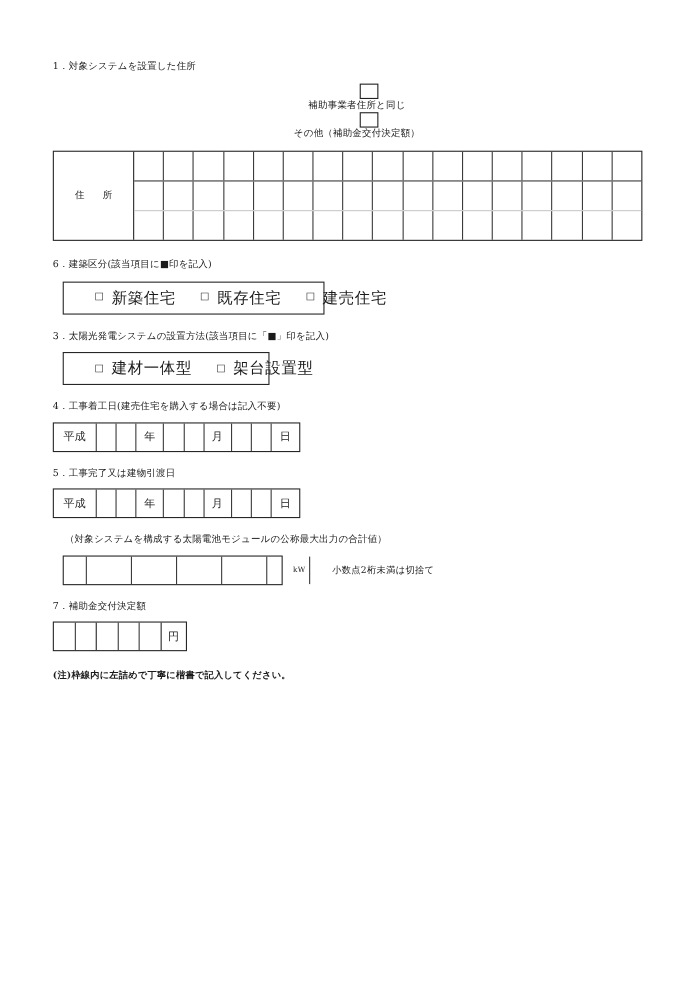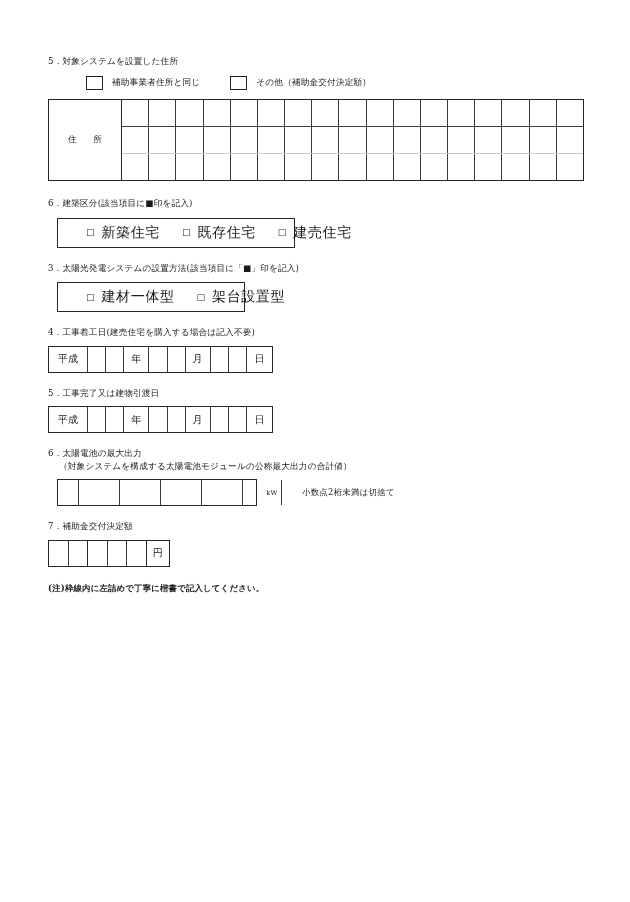--- a/index.html
+++ b/index.html
@@ -52,20 +52,21 @@
   }
 
   .block { position: relative; }
 
   
   .opt-row {
     display: flex;
     align-items: center;
     margin-top: 9px;
     padding-left: 38px;
+    flex-direction: column;
   }
   .bigbox {
     width: 17px;
     height: 14px;
     border: 1.3px solid #222;
     background: #fff;
     box-sizing: border-box;
     flex: none;
   }
   .opt-label {
@@ -183,21 +184,21 @@
   .sp-b { height: 14px; }
   .sp-c { height: 16px; }
 </style>
 </head>
 <body>
 
 <div class="page">
   <div class="sheet">
 
     <div class="block">
-      <div class="sec-title">5．対象システムを設置した住所</div>
+      <div class="sec-title">1．対象システムを設置した住所</div>
 
       <div class="opt-row">
         <span class="bigbox"></span>
         <span class="opt-label">補助事業者住所と同じ</span>
         <span class="bigbox"></span>
         <span class="opt-label">その他（補助金交付決定額）</span>
       </div>
 
       <div class="addr-wrap">
         <div class="addr-label">住　所</div>
@@ -321,21 +322,20 @@
         <span class="gcell gc-unit">月</span>
         <span class="gcell gc-blank"></span>
         <span class="gcell gc-blank"></span>
         <span class="gcell gc-unit">日</span>
       </div>
     </div>
 
     <div class="sp-b"></div>
 
     <div class="block">
-      <div class="sec-title">6．太陽電池の最大出力</div>
       <div class="sec-sub">（対象システムを構成する太陽電池モジュールの公称最大出力の合計値）</div>
       <div class="grid pow-grid">
         <span class="gcell gc-blank"></span>
         <span class="gcell gc-blank"></span>
         <span class="gcell gc-blank"></span>
         <span class="gcell gc-blank"></span>
         <span class="gcell gc-blank"></span>
         <span class="gcell gc-kw">kW</span>
         <span class="gcell gc-note">小数点2桁未満は切捨て</span>
       </div>

